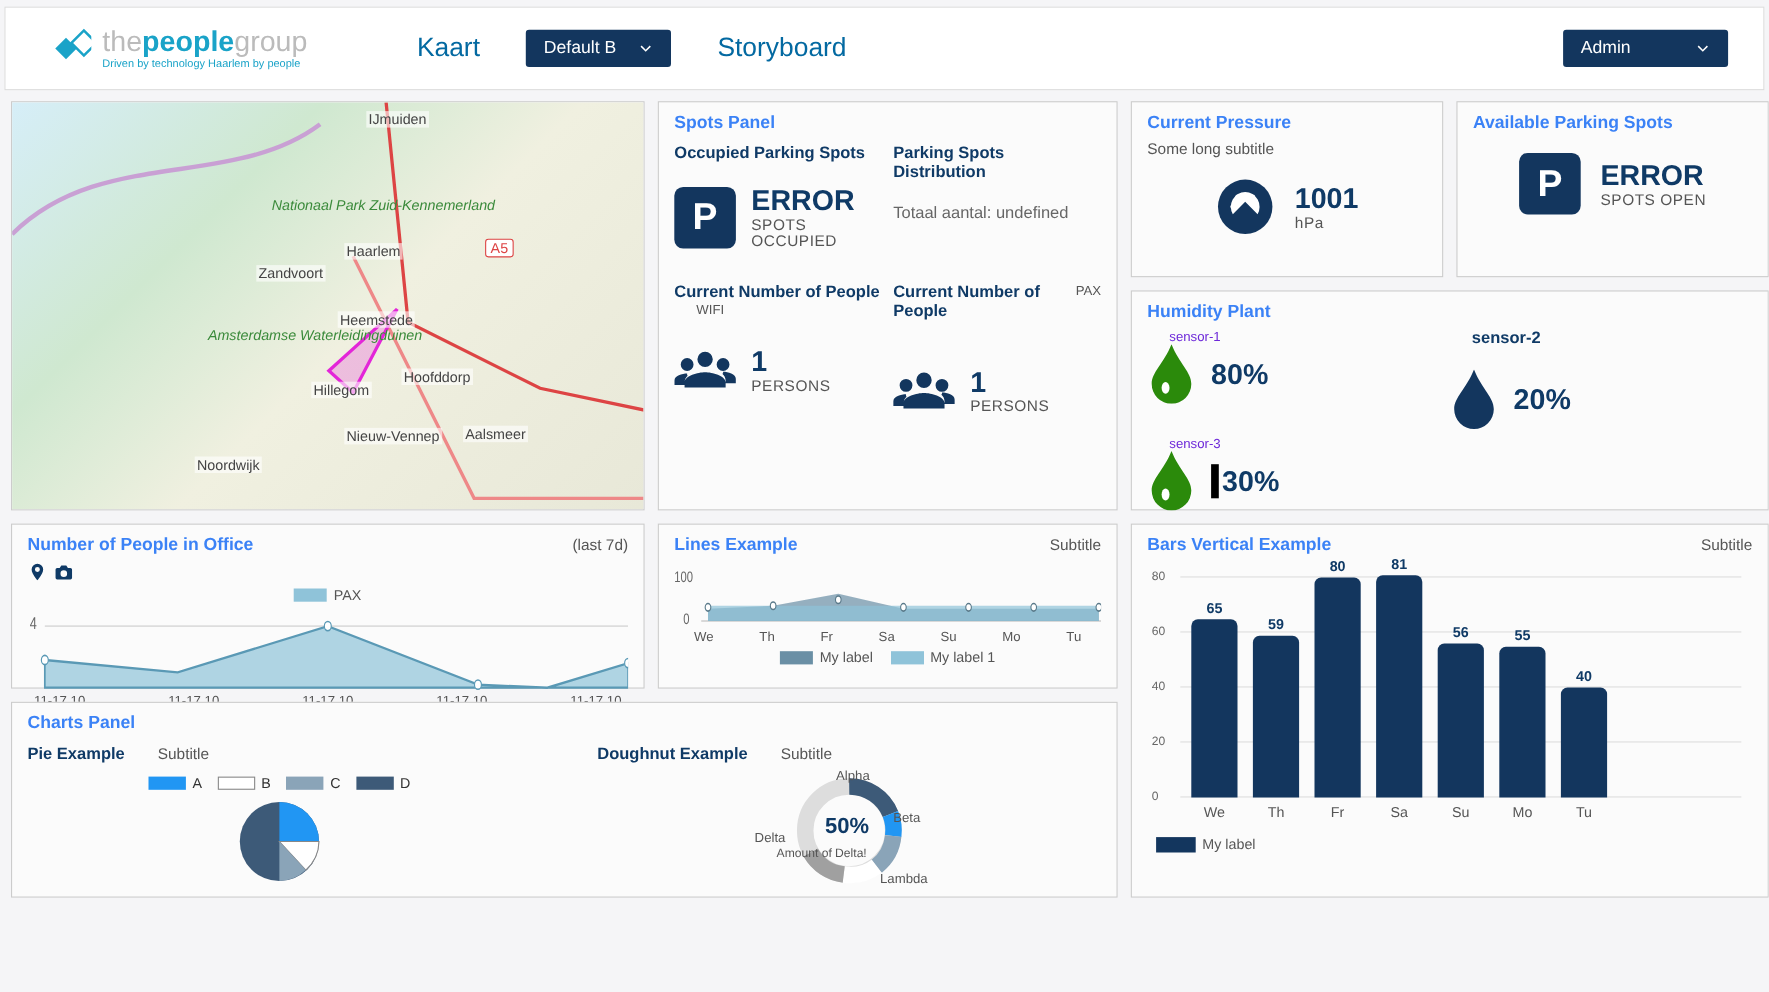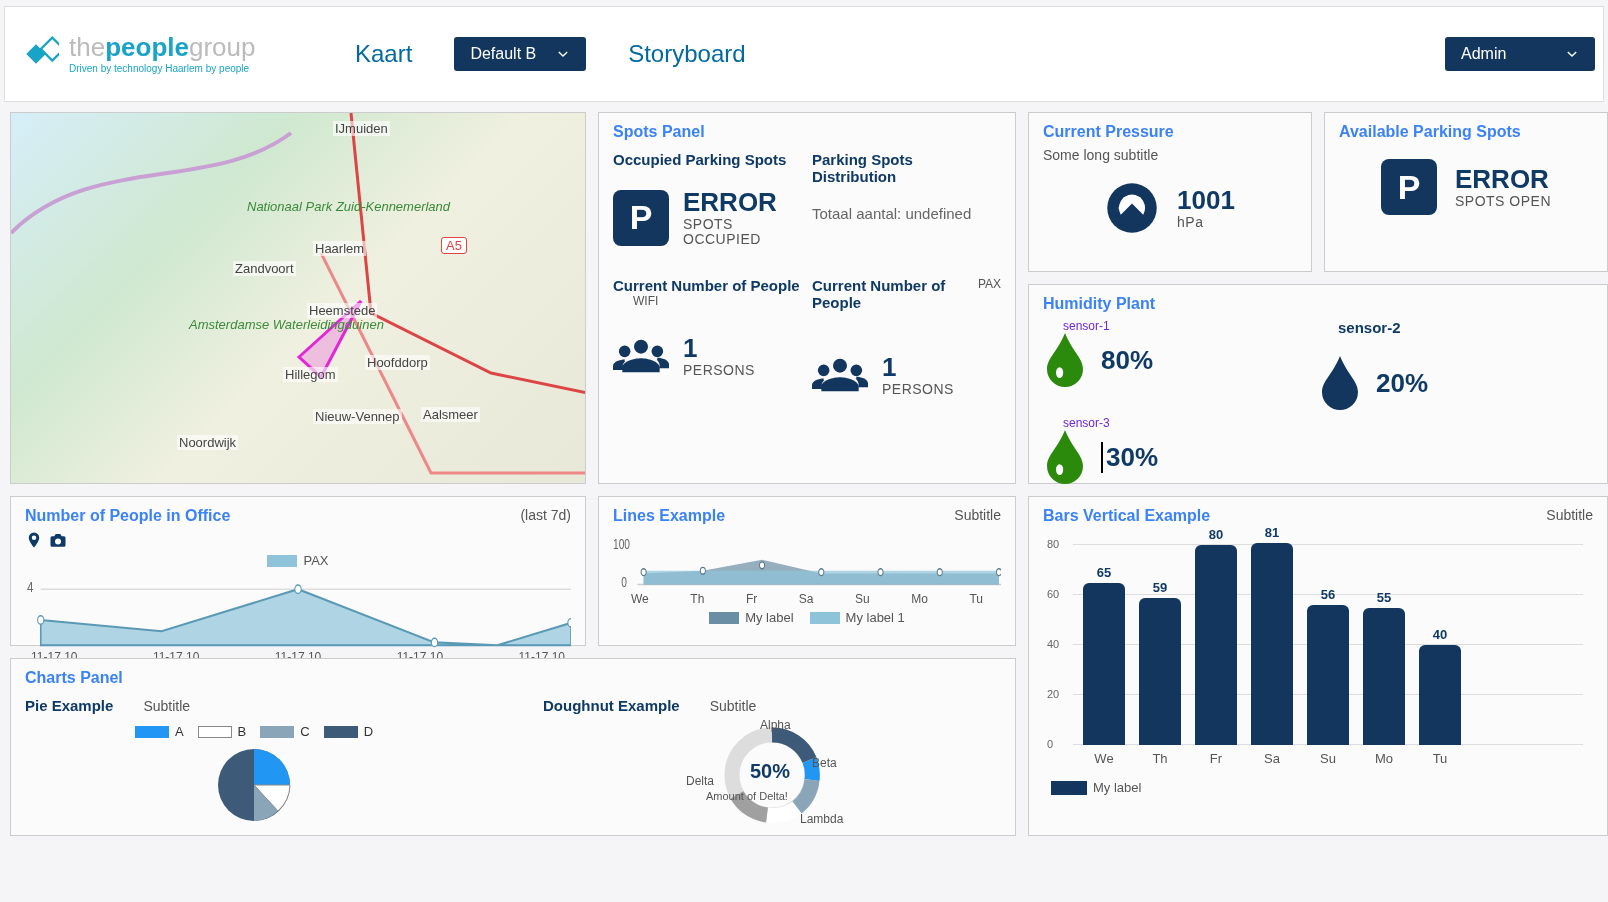--- a/index.html
+++ b/index.html
@@ -5,26 +5,26 @@
   * { box-sizing: border-box; margin: 0; padding: 0; }
   body {
     font-family: "Segoe UI", Tahoma, sans-serif;
     background: #f5f5f7;
     width: 1608px;
     height: 902px;
     overflow: hidden;
     color: #0f3a66;
   }
   .topbar {
-    height: 96px;
+    height: 76px;
     background: #fff;
     border: 1px solid #ddd;
     display: flex;
     align-items: center;
-    padding: 0 8px;
+    padding: 0 32px;
     gap: 30px;
     margin: 6px 4px 4px 4px;
   }
   .logo-block {
     display: flex; align-items: center; gap: 10px;
     width: 300px;
   }
   .logo-icon { width: 46px; height: 46px; }
   .logo-text { display:flex; flex-direction:column; line-height:1; }
   .logo-main { color:#bbb; font-size:26px; }
@@ -266,21 +266,21 @@
             <span class="sensor-val">20%</span>
           </div>
         </div>
         <div class="sensor-block">
           <div class="sensor-label">sensor-3</div>
           <div class="sensor-row">
             <svg class="drop" viewBox="0 0 24 30">
                 <path d="M12 0C8 10 2 14 2 20a10 10 0 0020 0c0-6-6-10-10-20z" fill="#2b8a0b"></path>
                 <ellipse cx="9" cy="22" rx="2" ry="3" fill="#fff"></ellipse>
               </svg>
-            <span class="sensor-val" style="border-left:2px solid #000000;padding-left:3px">30%</span>
+            <span class="sensor-val" style="border-left:7px solid #000000;padding-left:3px">30%</span>
           </div>
         </div>
       </div>
     </div>
   </div>
 
   <div class="panel people-office">
     <div class="panel-title">Number of People in Office</div>
     <div class="panel-sub-right">(last 7d)</div>
     <div class="icon-row">

